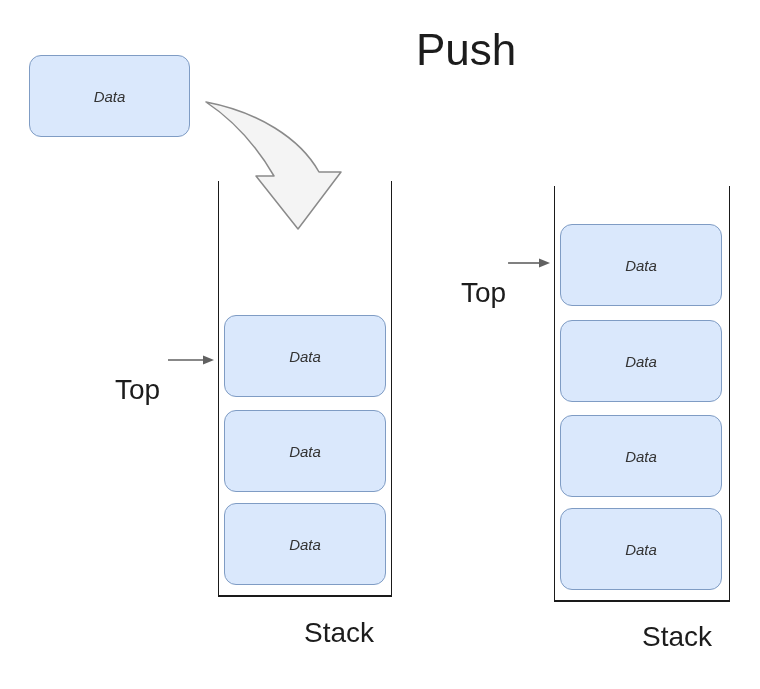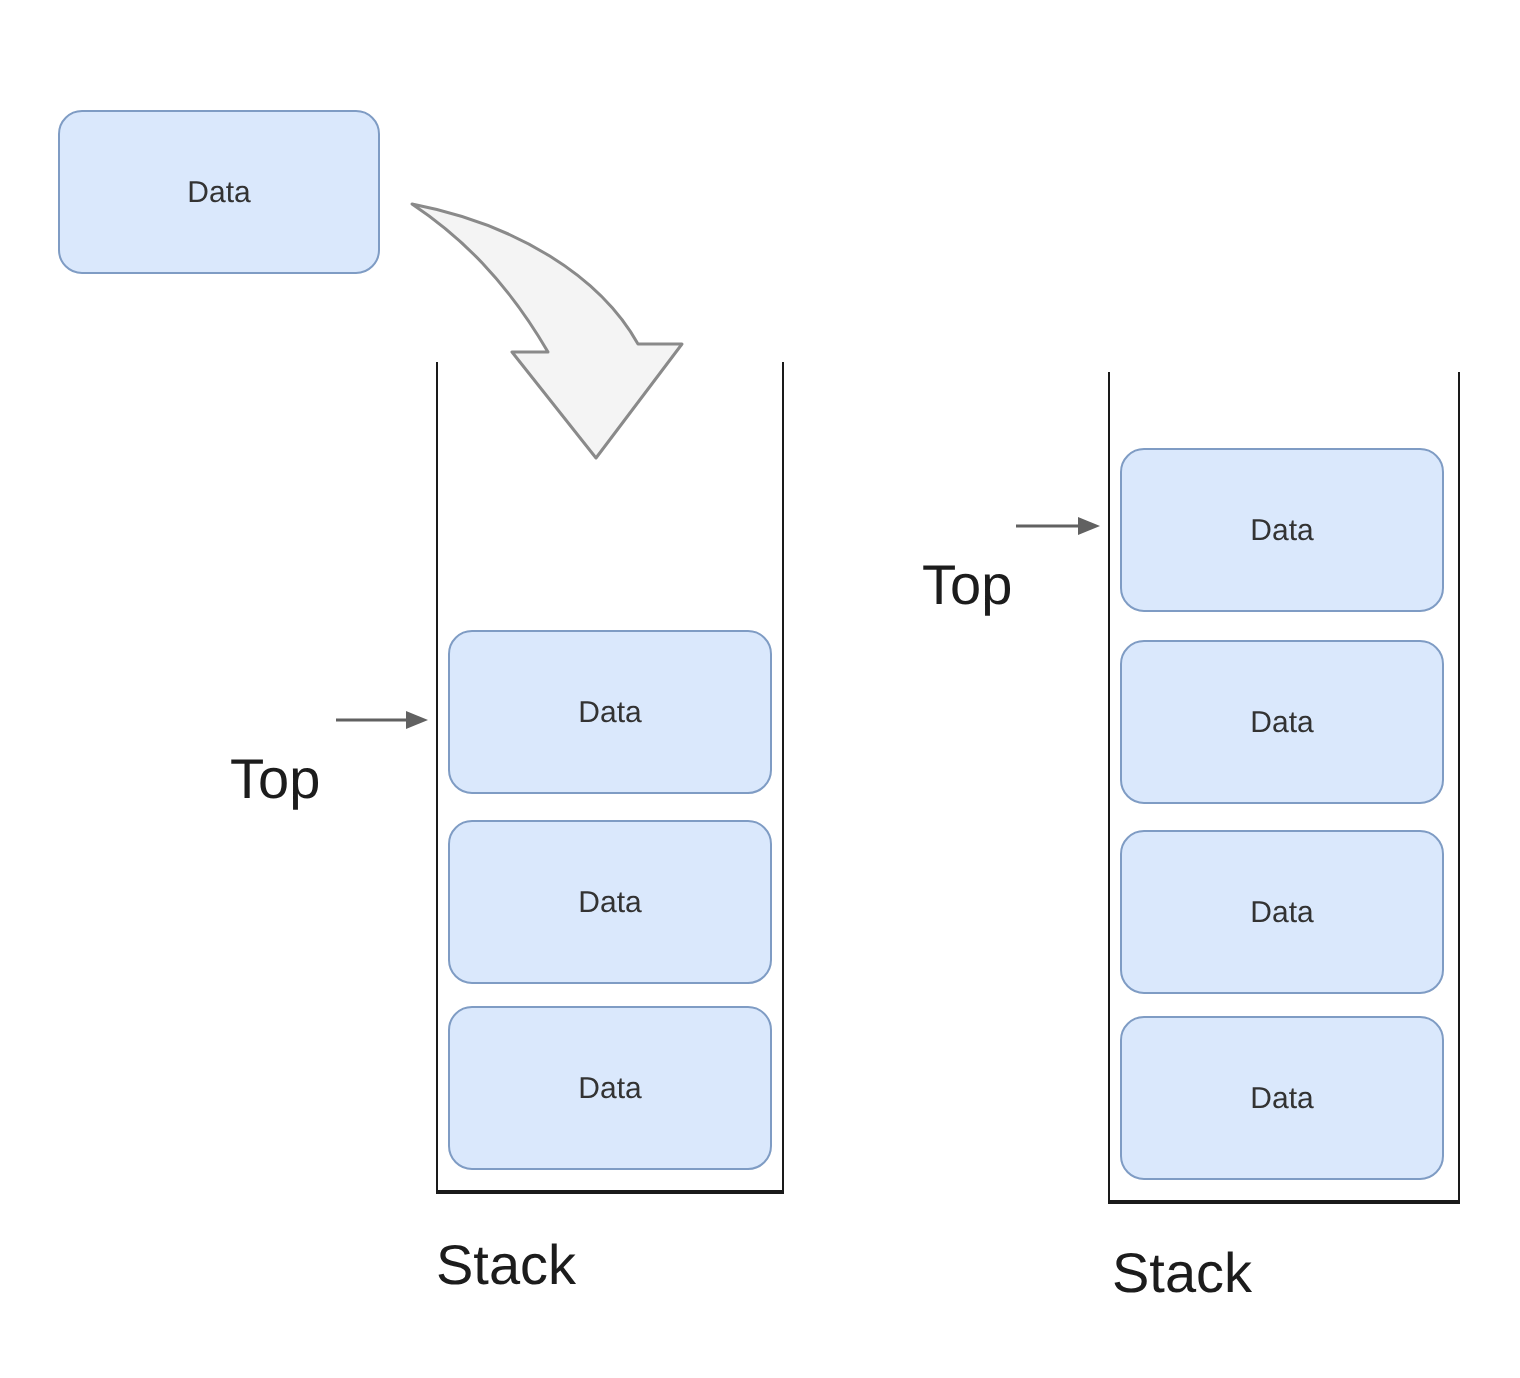--- a/index.html
+++ b/index.html
@@ -36,20 +36,21 @@
     position:absolute;
     background:var(--box-fill);
     border:1px solid var(--box-stroke);
     border-radius:12px;
     display:flex;
     align-items:center;
     justify-content:center;
     font-size:15px;
     color:#333333;
     box-sizing:border-box;
+    font-style:italic;
   }
   .float-box{
     left:29px;
     top:55px;
     width:161px;
     height:82px;
   }
   .curved-arrow{
     position:absolute;
     left:200px;
@@ -88,30 +89,31 @@
   }
   .top-label-left{ left:115px; top:342px; }
   .top-label-right{ left:461px; top:245px; }
   .top-arrow{ position:absolute; }
   .top-arrow-left{ left:168px; top:353px; }
   .top-arrow-right{ left:508px; top:256px; }
   .stack-caption{
     position:absolute;
     font-size:28px;
     color:var(--text);
-    text-align:left;
+    text-align:right;
   }
   .stack-caption-left{ left:218px; width:156px; top:617px; }
   .stack-caption-right{ left:556px; width:156px; top:621px; }
 </style>
 </head>
 <body>
 
 <div class="canvas">
 
+  <div class="diagram-title">Push</div>
 
   <div class="data-box float-box">
     <span>Data</span>
   </div>
 
   <svg class="curved-arrow" width="150" height="140" viewBox="0 0 150 140">
     <path d="M 6 7
              C 58 17, 100 43, 119 77
              L 141 77
              L 98 134

